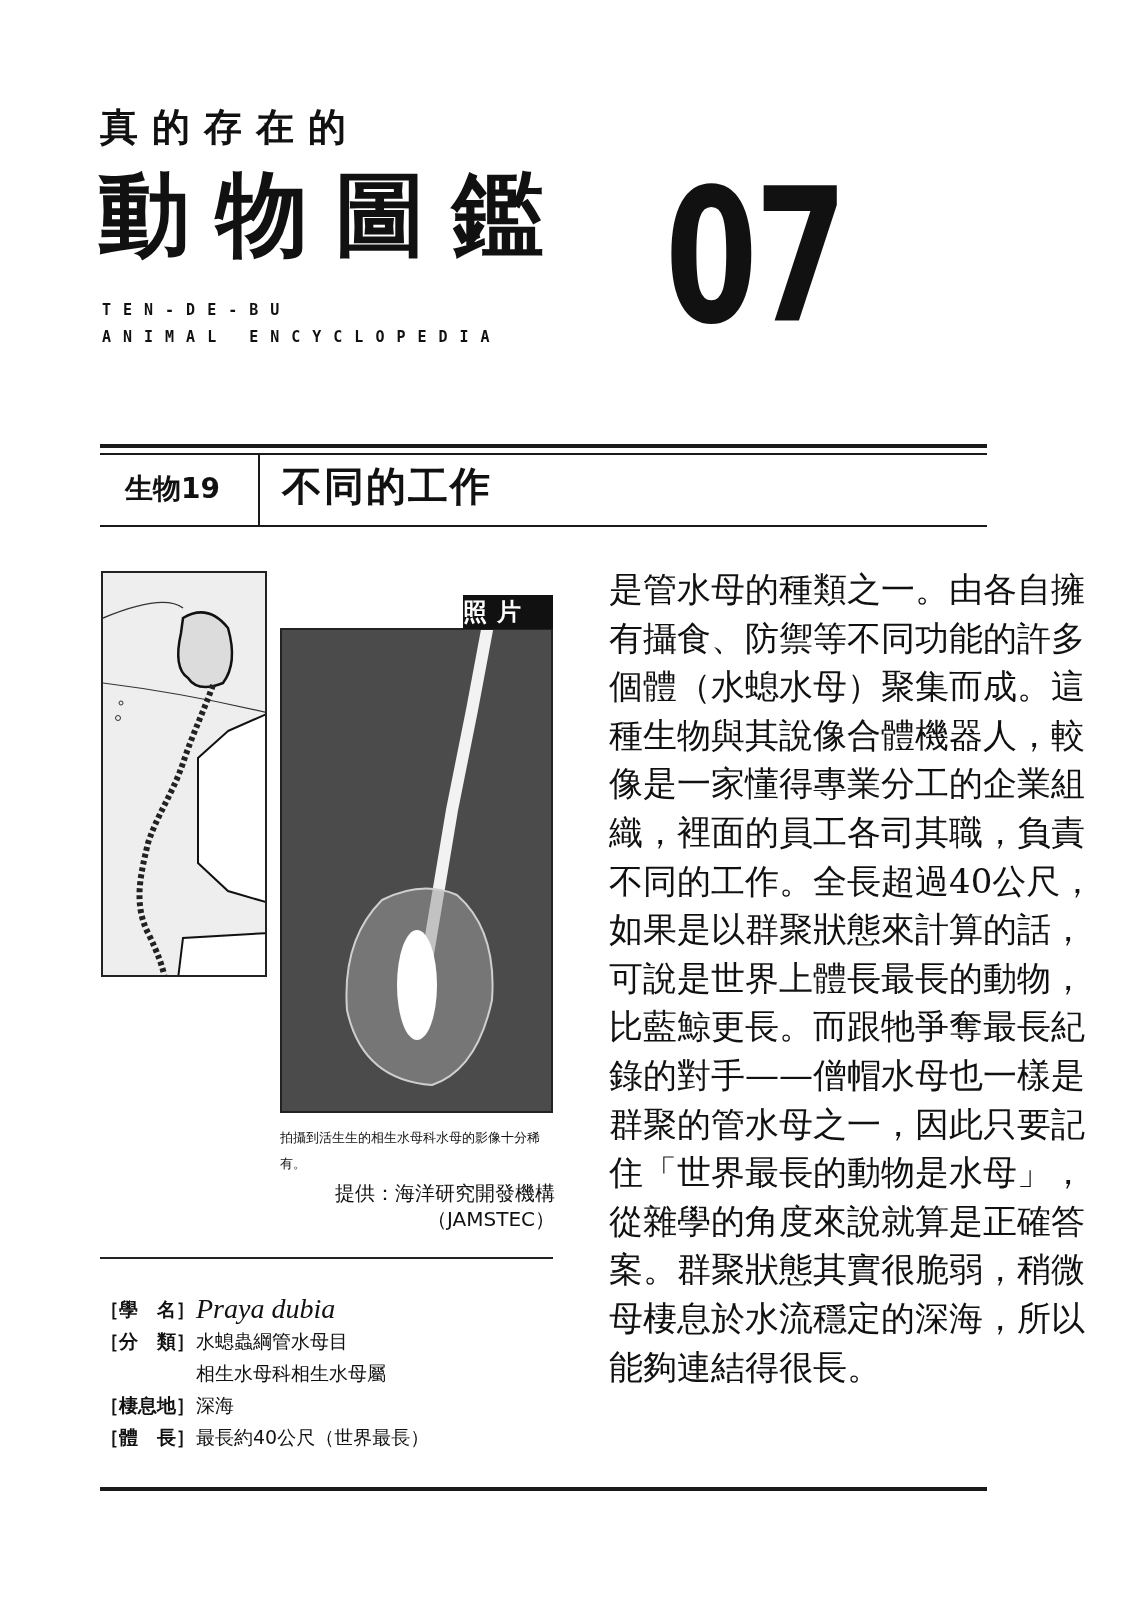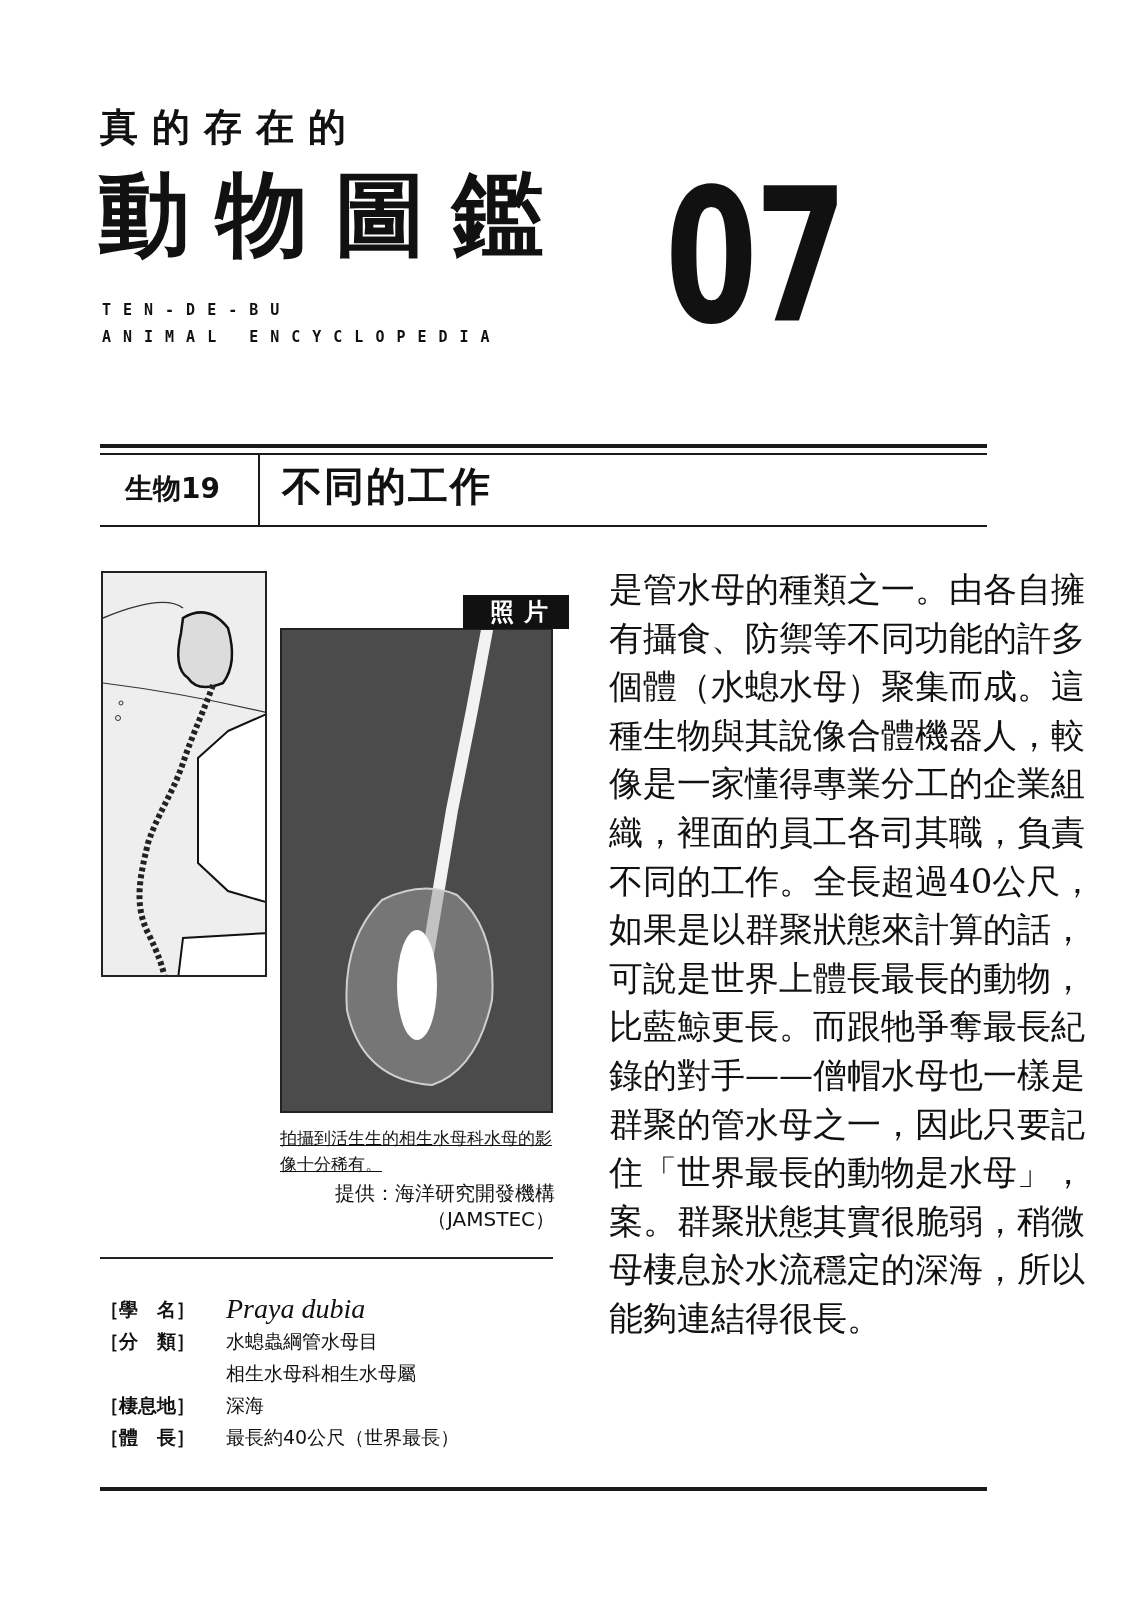--- a/index.html
+++ b/index.html
@@ -12,29 +12,29 @@
   .en2 { top: 330px; }
   .vol { left: 665px; top: 165px; font-size: 185px; font-weight: bold; line-height: 1; transform: scaleX(0.72); transform-origin: left top; font-family: "DejaVu Sans", "Liberation Sans", sans-serif; letter-spacing: -4px; }
   .rule { background: #1a1a1a; position: absolute; left: 100px; width: 887px; }
   .r1 { top: 444px; height: 4px; }
   .r2 { top: 453px; height: 2px; }
   .r3 { top: 525px; height: 2px; }
   .vdiv { left: 258px; top: 455px; width: 2px; height: 72px; background: #1a1a1a; }
   .species-no { left: 125px; top: 475px; font-size: 28px; font-weight: bold; line-height: 1; }
   .species-name { left: 282px; top: 466px; font-size: 40px; font-weight: bold; letter-spacing: 2px; line-height: 1; }
   .illus { left: 101px; top: 571px; width: 166px; height: 406px; border: 2px solid #222; box-sizing: border-box; background: #f2f2f2; overflow: hidden; }
-  .photo-tag { left: 463px; top: 595px; width: 90px; height: 34px; background: #111; color: #fff; font-size: 24px; font-weight: bold; letter-spacing: 10px; text-align: center; line-height: 34px; padding-left: 16px; }
+  .photo-tag { left: 463px; top: 595px; width: 90px; height: 34px; background: #111; color: #fff; font-size: 24px; font-weight: bold; letter-spacing: 10px; text-align: left; line-height: 34px; }
   .photo { left: 280px; top: 628px; width: 273px; height: 485px; border: 2px solid #222; box-sizing: border-box; background: #4a4a4a; overflow: hidden; }
-  .caption { left: 280px; top: 1125px; font-size: 17px; line-height: 26px; width: 280px; text-decoration: underline; }
+  .caption { left: 280px; top: 1125px; font-size: 13px; line-height: 26px; width: 280px; }
   .credit { left: 300px; width: 255px; font-size: 20px; text-align: right; line-height: 26px; }
   .credit1 { top: 1180px; }
   .credit2 { top: 1206px; }
   .rule-mid { left: 100px; top: 1257px; width: 453px; height: 2px; background: #222; }
   .info { left: 100px; top: 1293px; font-size: 19px; line-height: 32px; }
-  .info-row { display: flex; gap: 30px; }
+  .info-row { display: flex; }
   .info-label { width: 96px; white-space: pre; font-weight: bold; }
   .info-val-sci { font-family: Liberation Serif, serif; font-style: italic; font-size: 28px; }
   .body-text { left: 609px; top: 565px; width: 390px; font-size: 34px; line-height: 48.6px; font-family: "DejaVu Serif", "Liberation Serif", serif; }
   .body-line { white-space: nowrap; display: block; }
   .rule-bottom { left: 100px; top: 1487px; width: 887px; height: 4px; background: #1a1a1a; }
 </style>
 </head>
 <body>
 
 <div class="abs sup-title">真的存在的</div>
@@ -111,18 +111,19 @@
   <span class="body-line">種生物與其說像合體機器人，較</span>
   <span class="body-line">像是一家懂得專業分工的企業組</span>
   <span class="body-line">織，裡面的員工各司其職，負責</span>
   <span class="body-line">不同的工作。全長超過40公尺，</span>
   <span class="body-line">如果是以群聚狀態來計算的話，</span>
   <span class="body-line">可說是世界上體長最長的動物，</span>
   <span class="body-line">比藍鯨更長。而跟牠爭奪最長紀</span>
   <span class="body-line">錄的對手——僧帽水母也一樣是</span>
   <span class="body-line">群聚的管水母之一，因此只要記</span>
   <span class="body-line">住「世界最長的動物是水母」，</span>
+  <span class="body-line">從雜學的角度來說就算是正確答</span>
   <span class="body-line">案。群聚狀態其實很脆弱，稍微</span>
   <span class="body-line">母棲息於水流穩定的深海，所以</span>
   <span class="body-line">能夠連結得很長。</span>
 </div>
 
 <div class="abs rule-bottom"></div>
 
 </body></html>

